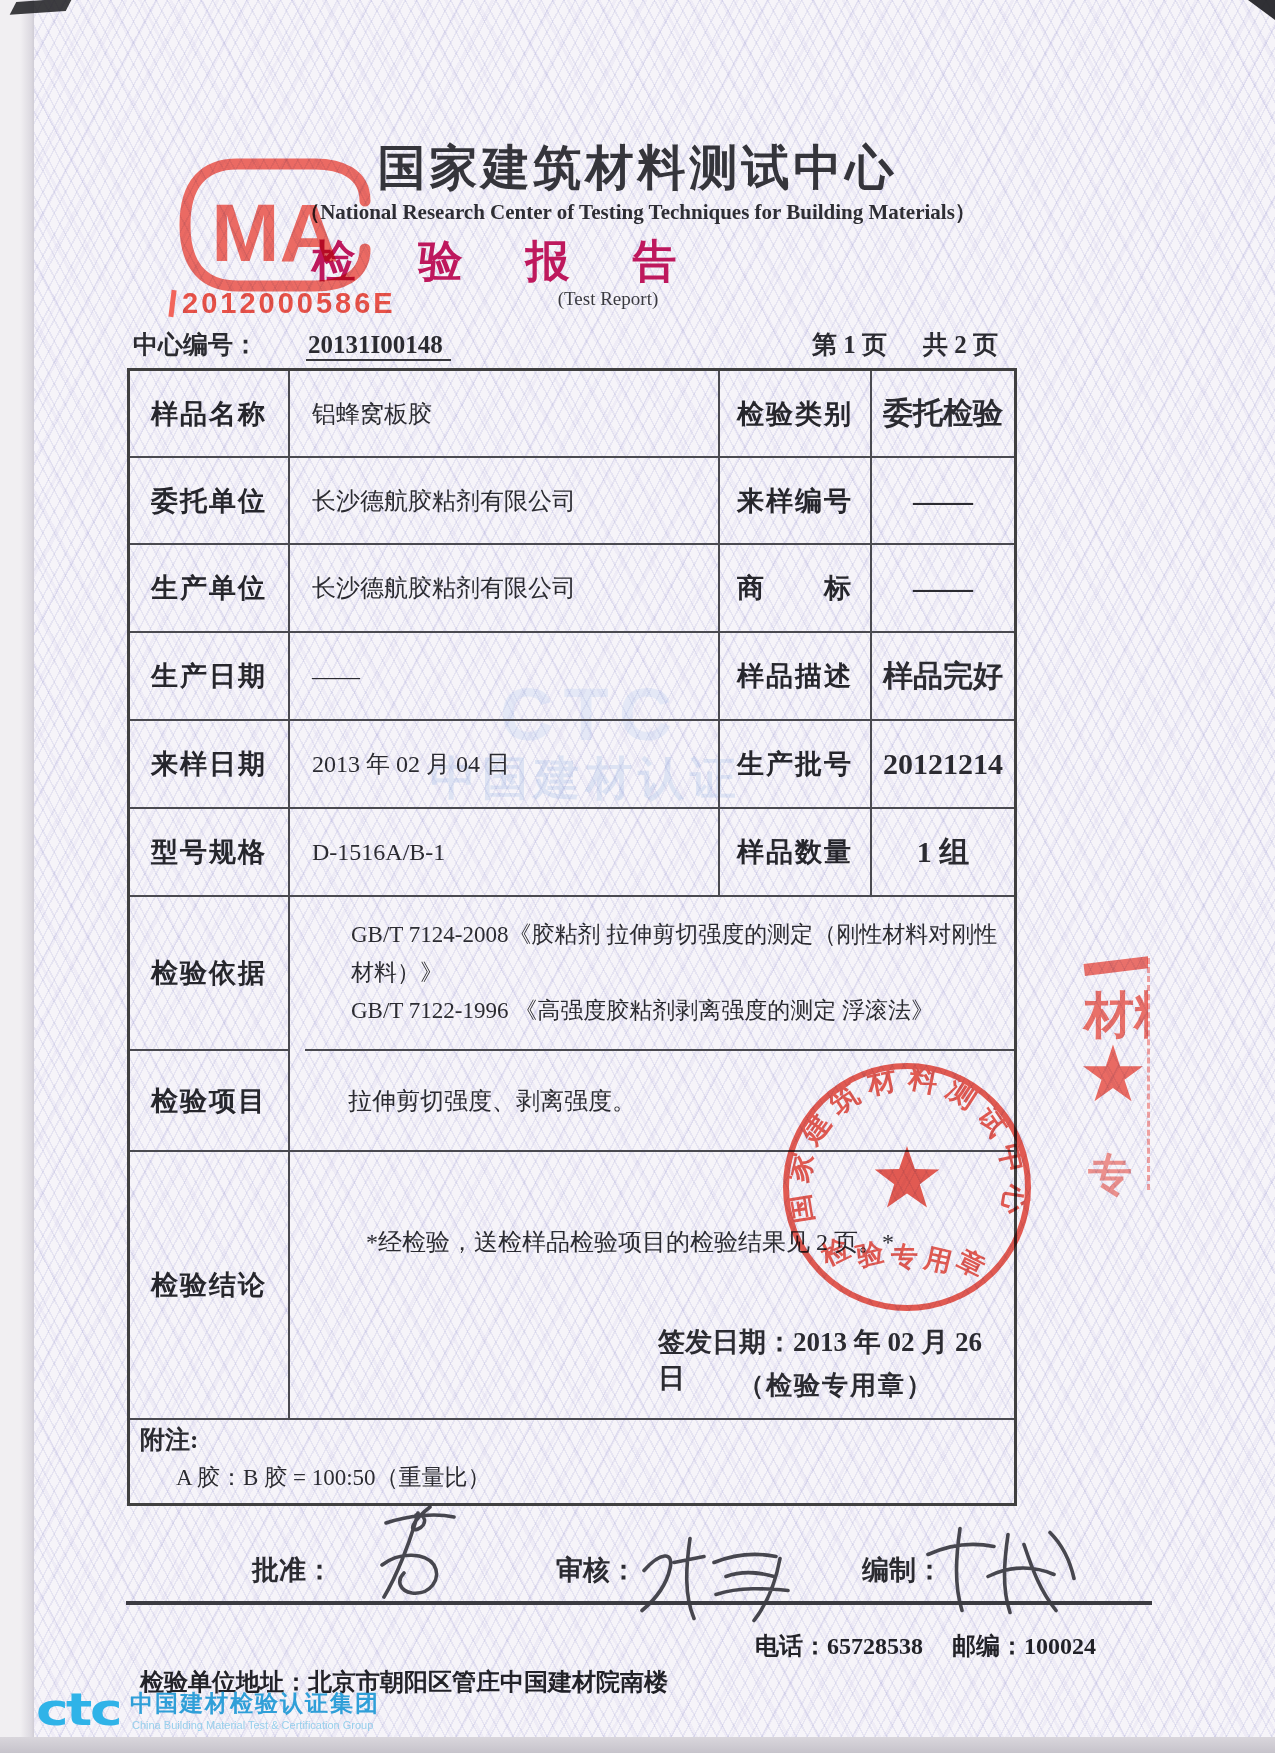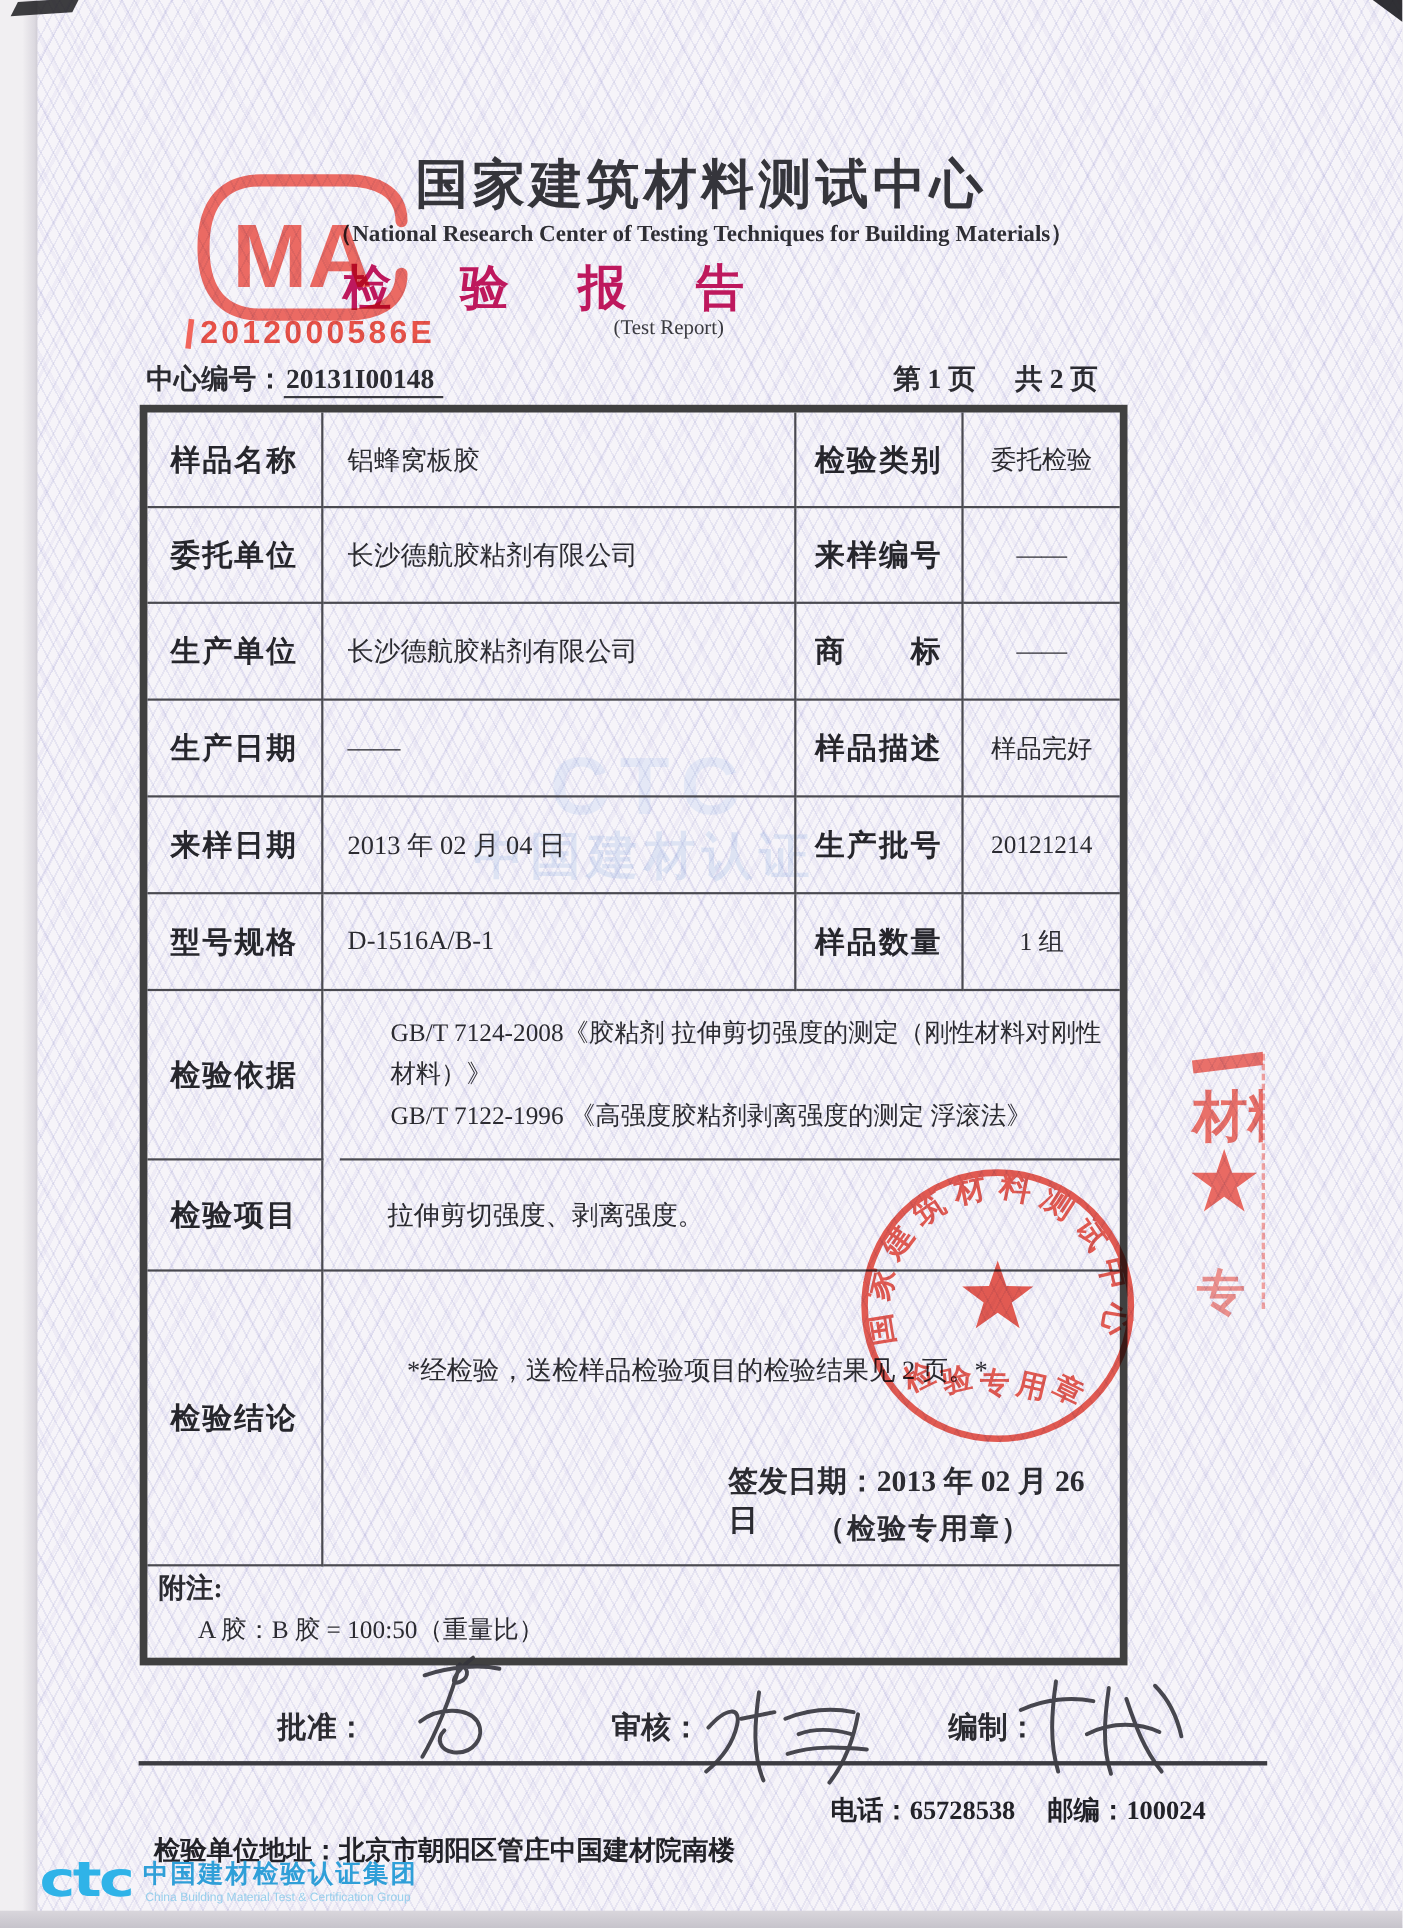--- a/index.html
+++ b/index.html
@@ -38,36 +38,36 @@
     letter-spacing:26px;color:#be185d;z-index:2;}
   .title-en{left:0;top:288px;width:1216px;text-align:center;font-size:19px;color:#3a3a40;z-index:2;}
   .cma-svg{left:175px;top:155px;z-index:3;mix-blend-mode:multiply;opacity:.85;}
   .cma-no{left:182px;top:287px;font-family:"Liberation Sans",sans-serif;font-weight:700;
     font-size:29px;letter-spacing:3px;color:#f2554a;z-index:3;mix-blend-mode:multiply;}
   .cma-tick{left:170px;top:290px;width:5px;height:27px;background:#f2554a;transform:rotate(7deg);
     z-index:3;opacity:.9;}
 
   
   .meta-left{left:133px;top:328px;font-size:25px;font-weight:700;z-index:2;}
-  .meta-left .no{font-weight:700;border-bottom:2px solid #3a3a40;padding:0 8px 1px 2px;}
+  .meta-left .no{font-weight:700;border-bottom:2px solid #3a3a40;padding:0 8px 1px 2px;margin-left:48px;}
   .meta-right{left:812px;top:328px;font-size:25px;font-weight:700;z-index:2;}
   .meta-right .gap{display:inline-block;width:36px;}
 
   
   .tbl{position:absolute;left:127px;top:368px;width:884px;display:grid;z-index:2;
     grid-template-columns:160px 430px 152px 142px;
     grid-template-rows:87px 87px 88px 88px 88px 88px 154px 101px 268px 83px;
-    border:7px solid #404040;}
+    border:3px solid #404040;}
   .cell{border-right:2px solid #4a4a50;border-bottom:2px solid #4a4a50;box-sizing:border-box;}
   .no-r{border-right:none;}
   .no-b{border-bottom:none;}
   .lbl{display:flex;align-items:center;justify-content:center;font-weight:700;font-size:27px;
     letter-spacing:2px;color:#26262c;}
   .val{display:flex;align-items:center;padding-left:22px;font-size:24px;}
-  .val2{display:flex;align-items:center;justify-content:center;font-size:23px;}
+  .val2{display:flex;align-items:center;justify-content:center;font-size:30px;font-weight:bold;}
   .basis{grid-column:2/5;display:flex;flex-direction:column;justify-content:center;
     padding-left:46px;font-size:23px;line-height:38px;margin-left:15px;}
   .items{grid-column:2/5;display:flex;align-items:center;padding-left:58px;font-size:24px;}
   .concl{grid-column:2/5;position:relative;}
   .concl-result{position:absolute;left:76px;top:74px;font-size:24px;}
   .concl-issue{position:absolute;left:368px;top:172px;font-size:27px;font-weight:700;}
   .concl-seal{position:absolute;left:448px;top:216px;font-size:26px;font-weight:700;letter-spacing:2px;}
   .note{grid-column:1/5;position:relative;}
   .note-label{position:absolute;left:10px;top:3px;font-size:25px;font-weight:700;}
   .note-content{position:absolute;left:46px;top:42px;font-size:23px;}

